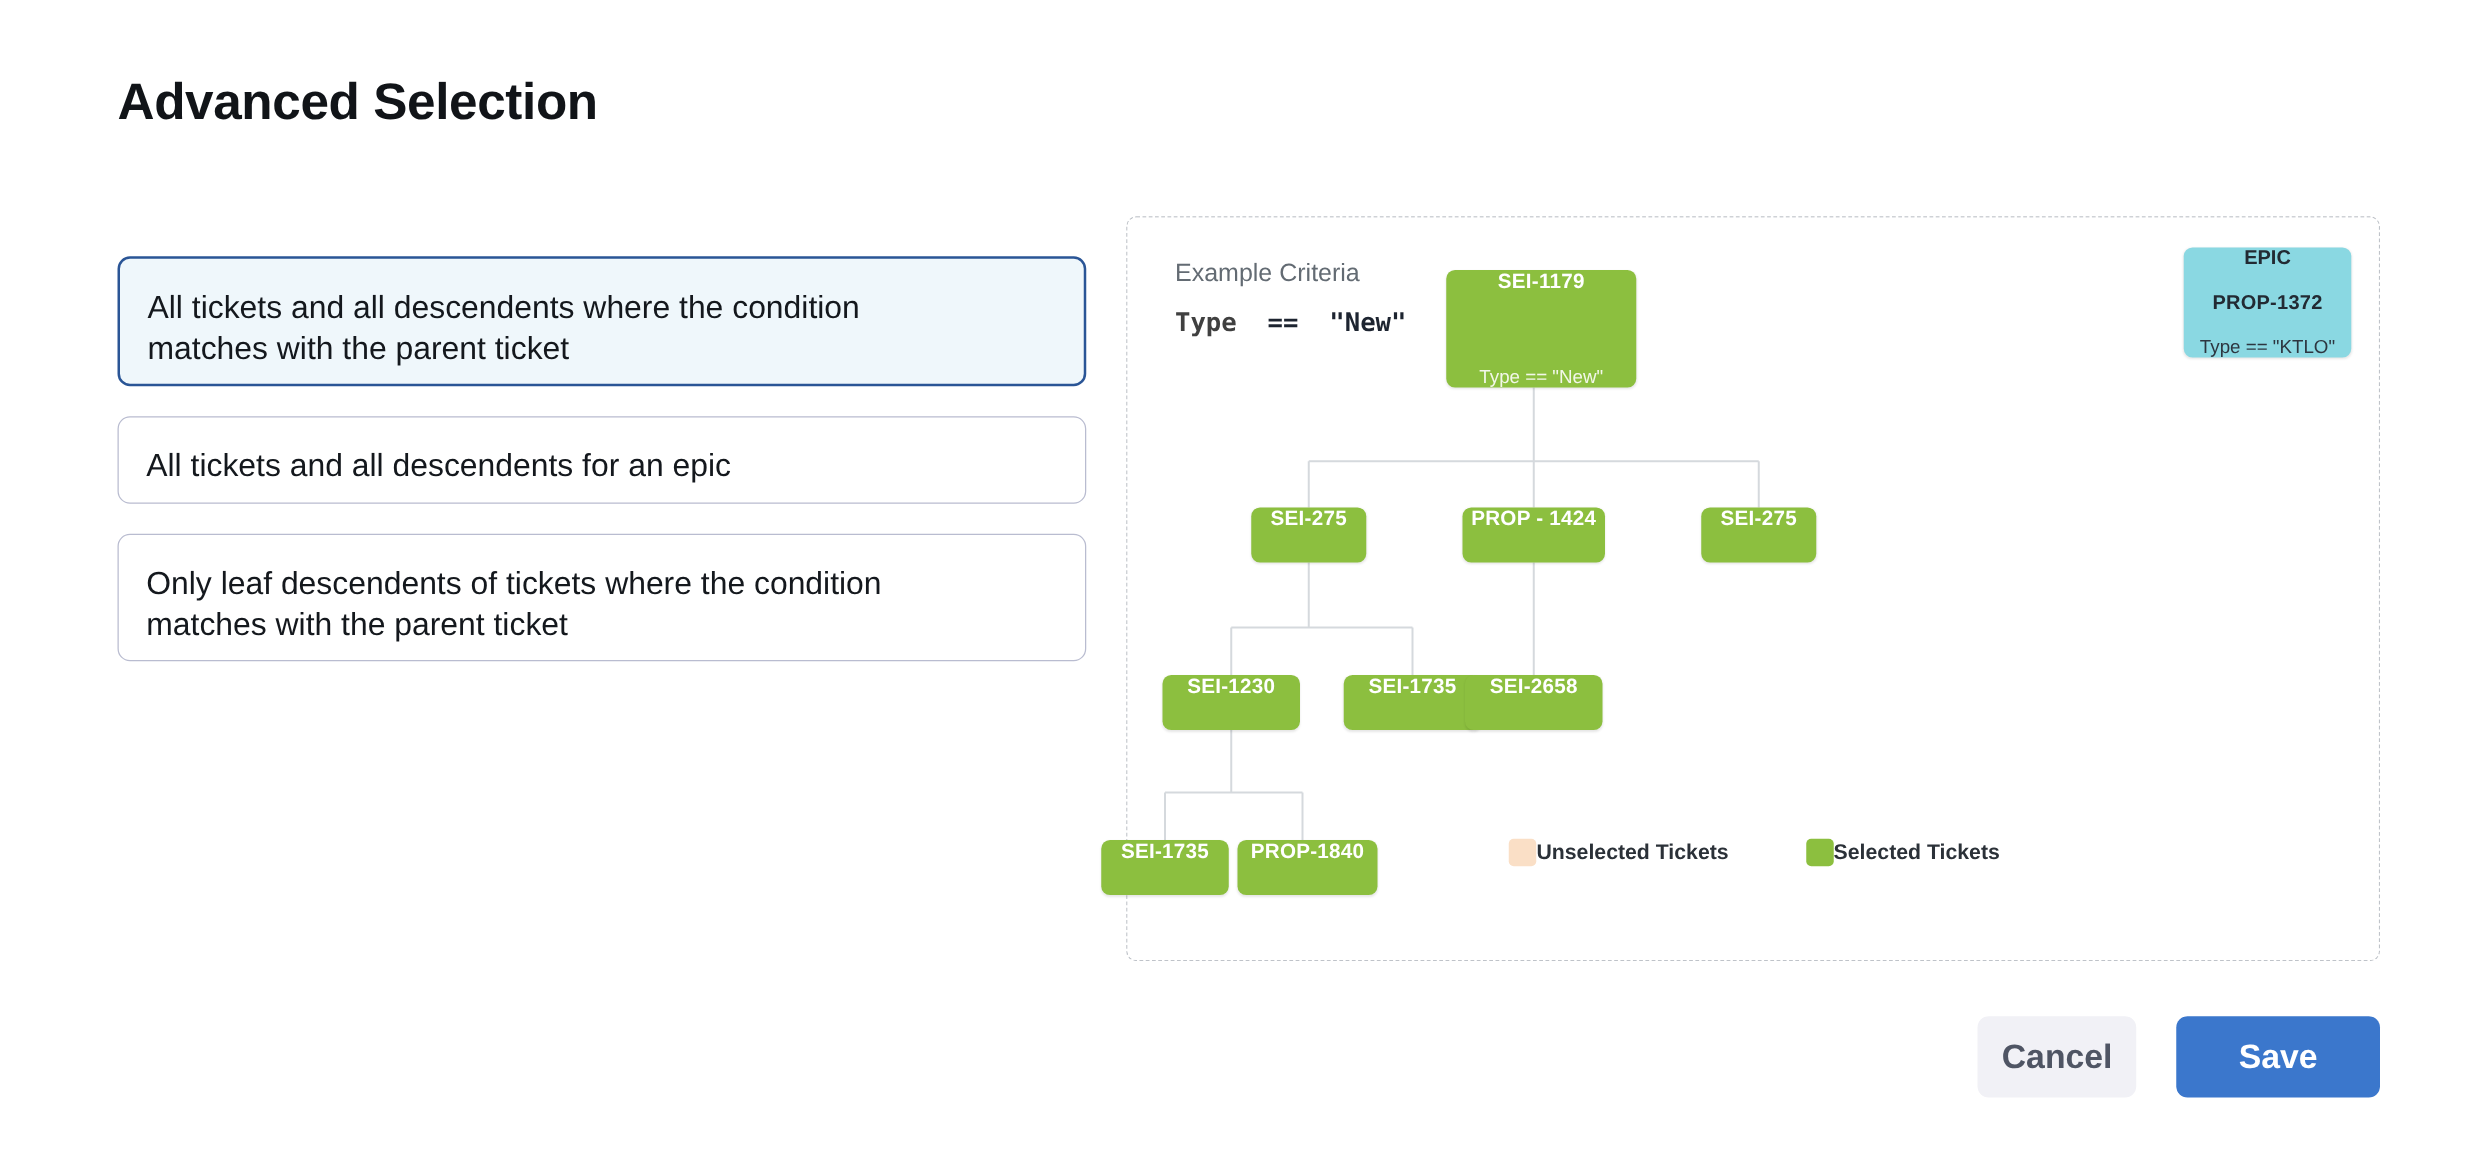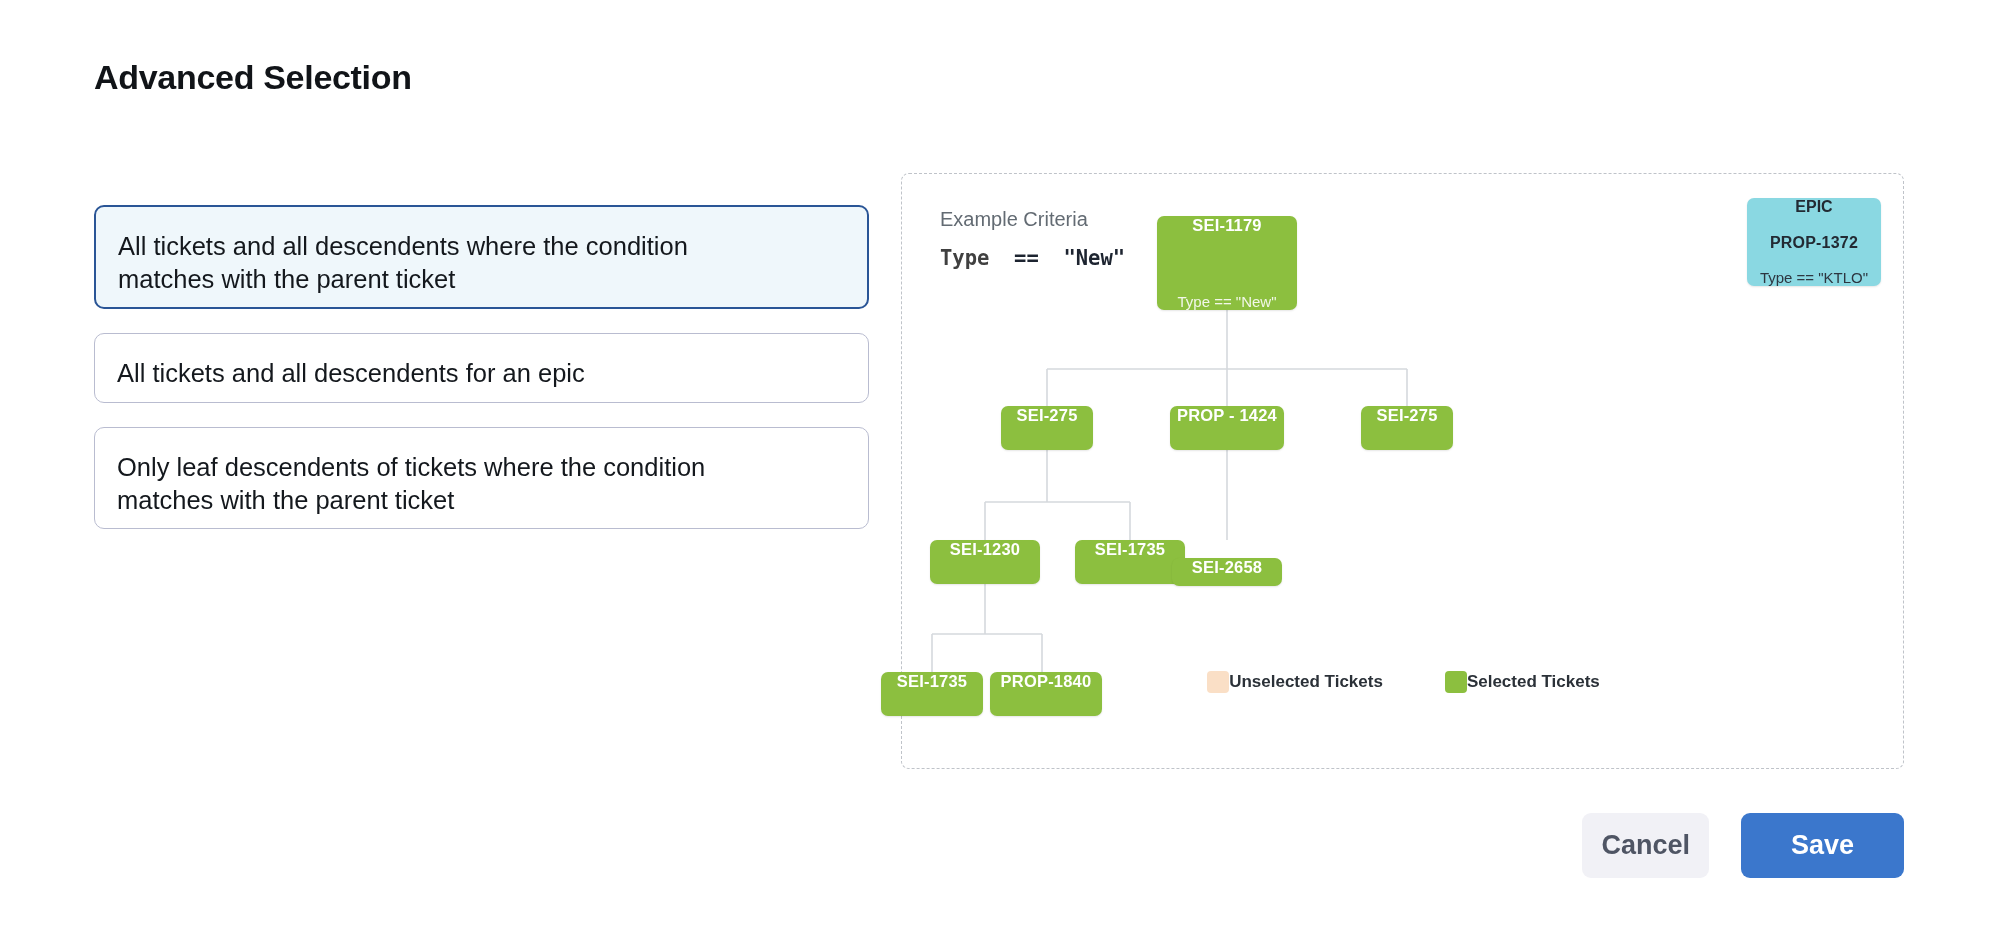--- a/index.html
+++ b/index.html
@@ -16,21 +16,21 @@
     height: 928px;
     background: #ffffff;
     overflow: hidden;
   }
 
   
   .page-title {
     position: absolute;
     left: 94px;
     top: 58px;
-    font-size: 34px;
+    font-size: 41px;
     font-weight: 700;
     color: #111418;
     letter-spacing: -0.3px;
     white-space: nowrap;
   }
 
   
   .options {
     position: absolute;
     left: 94px;
@@ -224,42 +224,42 @@
         <path d="M140 460 L140 498"></path>
       </g>
     </svg>
 
     <div class="node epic" style="left:845px; top:24px; width:134px; height:88px;">
       <div class="node-kind">EPIC</div>
       <div class="node-id">PROP-1372</div>
       <div class="node-cond">Type == "KTLO"</div>
     </div>
 
-    <div class="node" style="left:255px; top:42px; width:140px; height:94px;">
+    <div class="node" style="left:255px; top:42px; width:152px; height:94px;">
       <div class="node-id">SEI-1179</div>
       <div class="node-cond">Type == "New"</div>
     </div>
 
     <div class="node" style="left:99px; top:232px; width:92px; height:44px;">
       <div class="node-id">SEI-275</div>
     </div>
     <div class="node" style="left:268px; top:232px; width:114px; height:44px;">
       <div class="node-id">PROP - 1424</div>
     </div>
     <div class="node" style="left:459px; top:232px; width:92px; height:44px;">
       <div class="node-id">SEI-275</div>
     </div>
 
     <div class="node" style="left:28px; top:366px; width:110px; height:44px;">
       <div class="node-id">SEI-1230</div>
     </div>
     <div class="node" style="left:173px; top:366px; width:110px; height:44px;">
       <div class="node-id">SEI-1735</div>
     </div>
-    <div class="node" style="left:270px; top:384px; width:110px; height:28px;">
+    <div class="node" style="left:270px; top:366px; width:110px; height:44px;">
       <div class="node-id">SEI-2658</div>
     </div>
 
     <div class="node" style="left:-21px; top:498px; width:102px; height:44px;">
       <div class="node-id">SEI-1735</div>
     </div>
     <div class="node" style="left:88px; top:498px; width:112px; height:44px;">
       <div class="node-id">PROP-1840</div>
     </div>
 

